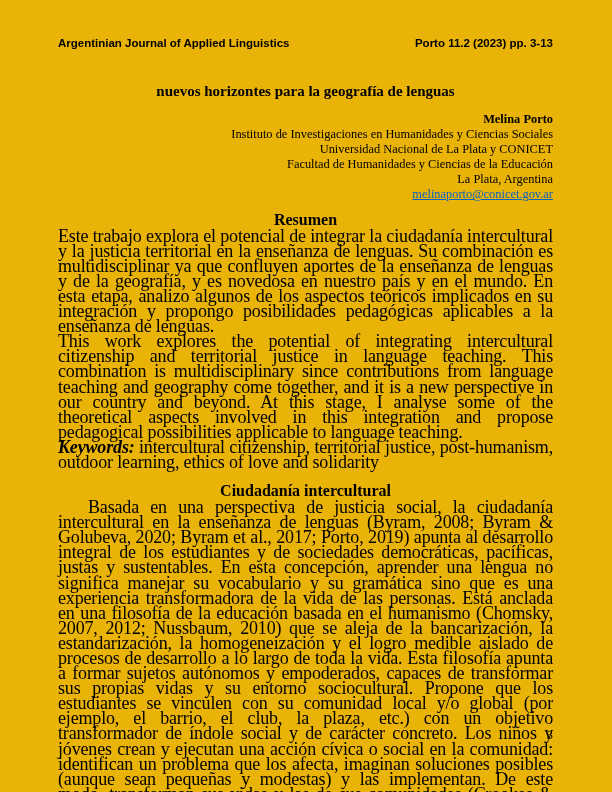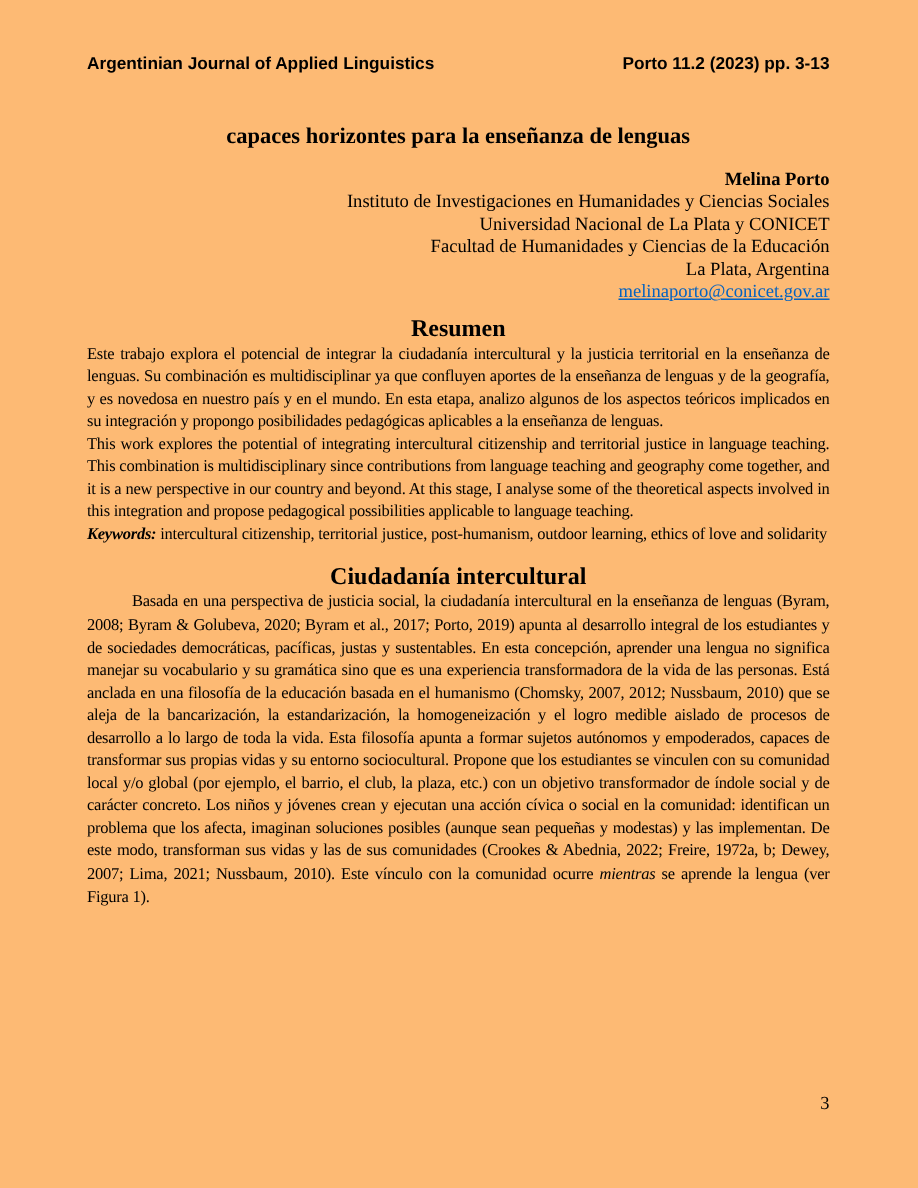--- a/index.html
+++ b/index.html
@@ -1,21 +1,21 @@
 <!DOCTYPE html>
 <html><head>
 <meta charset="utf-8">
 <style>
   html, body { margin: 0; padding: 0; background: #ffffff; }
   .page {
     position: relative;
     width: 612px;
     height: 792px;
     margin: 0 auto;
-    background: #fdba74;
+    background: #eab308;
     color: #000000;
     font-family: "Liberation Serif", "DejaVu Serif", serif;
     box-sizing: border-box;
     padding: 36px 59px 0 58px;
     overflow: hidden;
   }
   .running-header {
     display: flex;
     justify-content: space-between;
     align-items: baseline;
@@ -44,21 +44,21 @@
     margin: 8px 0 1px 0;
     text-align: center;
     font-size: 16px;
     font-weight: bold;
     line-height: 17px;
   }
   .sec-heading.gap { margin-top: 12px; }
   p.body {
     margin: 0;
     text-align: justify;
-    font-size: 11px;
+    font-size: 18px;
     line-height: 15.1px;
     letter-spacing: -0.16px;
   }
   p.indent { text-indent: 30px; }
   .kw-label { font-weight: bold; font-style: italic; }
   .pagenum {
     position: absolute;
     top: 728px;
     right: 59px;
     font-size: 12.3px;
@@ -69,21 +69,21 @@
 <body>
 
 <div class="page">
 
   <div class="running-header">
     <span>Argentinian Journal of Applied Linguistics</span>
     <span>Porto 11.2 (2023) pp. 3-13</span>
   </div>
 
   <h1 class="title">
-    <span>capaces horizontes para la enseñanza de lenguas</span>
+    <span>nuevos horizontes para la geografía de lenguas</span>
   </h1>
 
   <div class="author-block">
     <div class="author-name">Melina Porto</div>
     <div>Instituto de Investigaciones en Humanidades y Ciencias Sociales</div>
     <div>Universidad Nacional de La Plata y CONICET</div>
     <div>Facultad de Humanidades y Ciencias de la Educación</div>
     <div>La Plata, Argentina</div>
     <div>
       <a class="email-link" href="#" style="color: rgb(5, 99, 193);">melinaporto@conicet.gov.ar</a>

